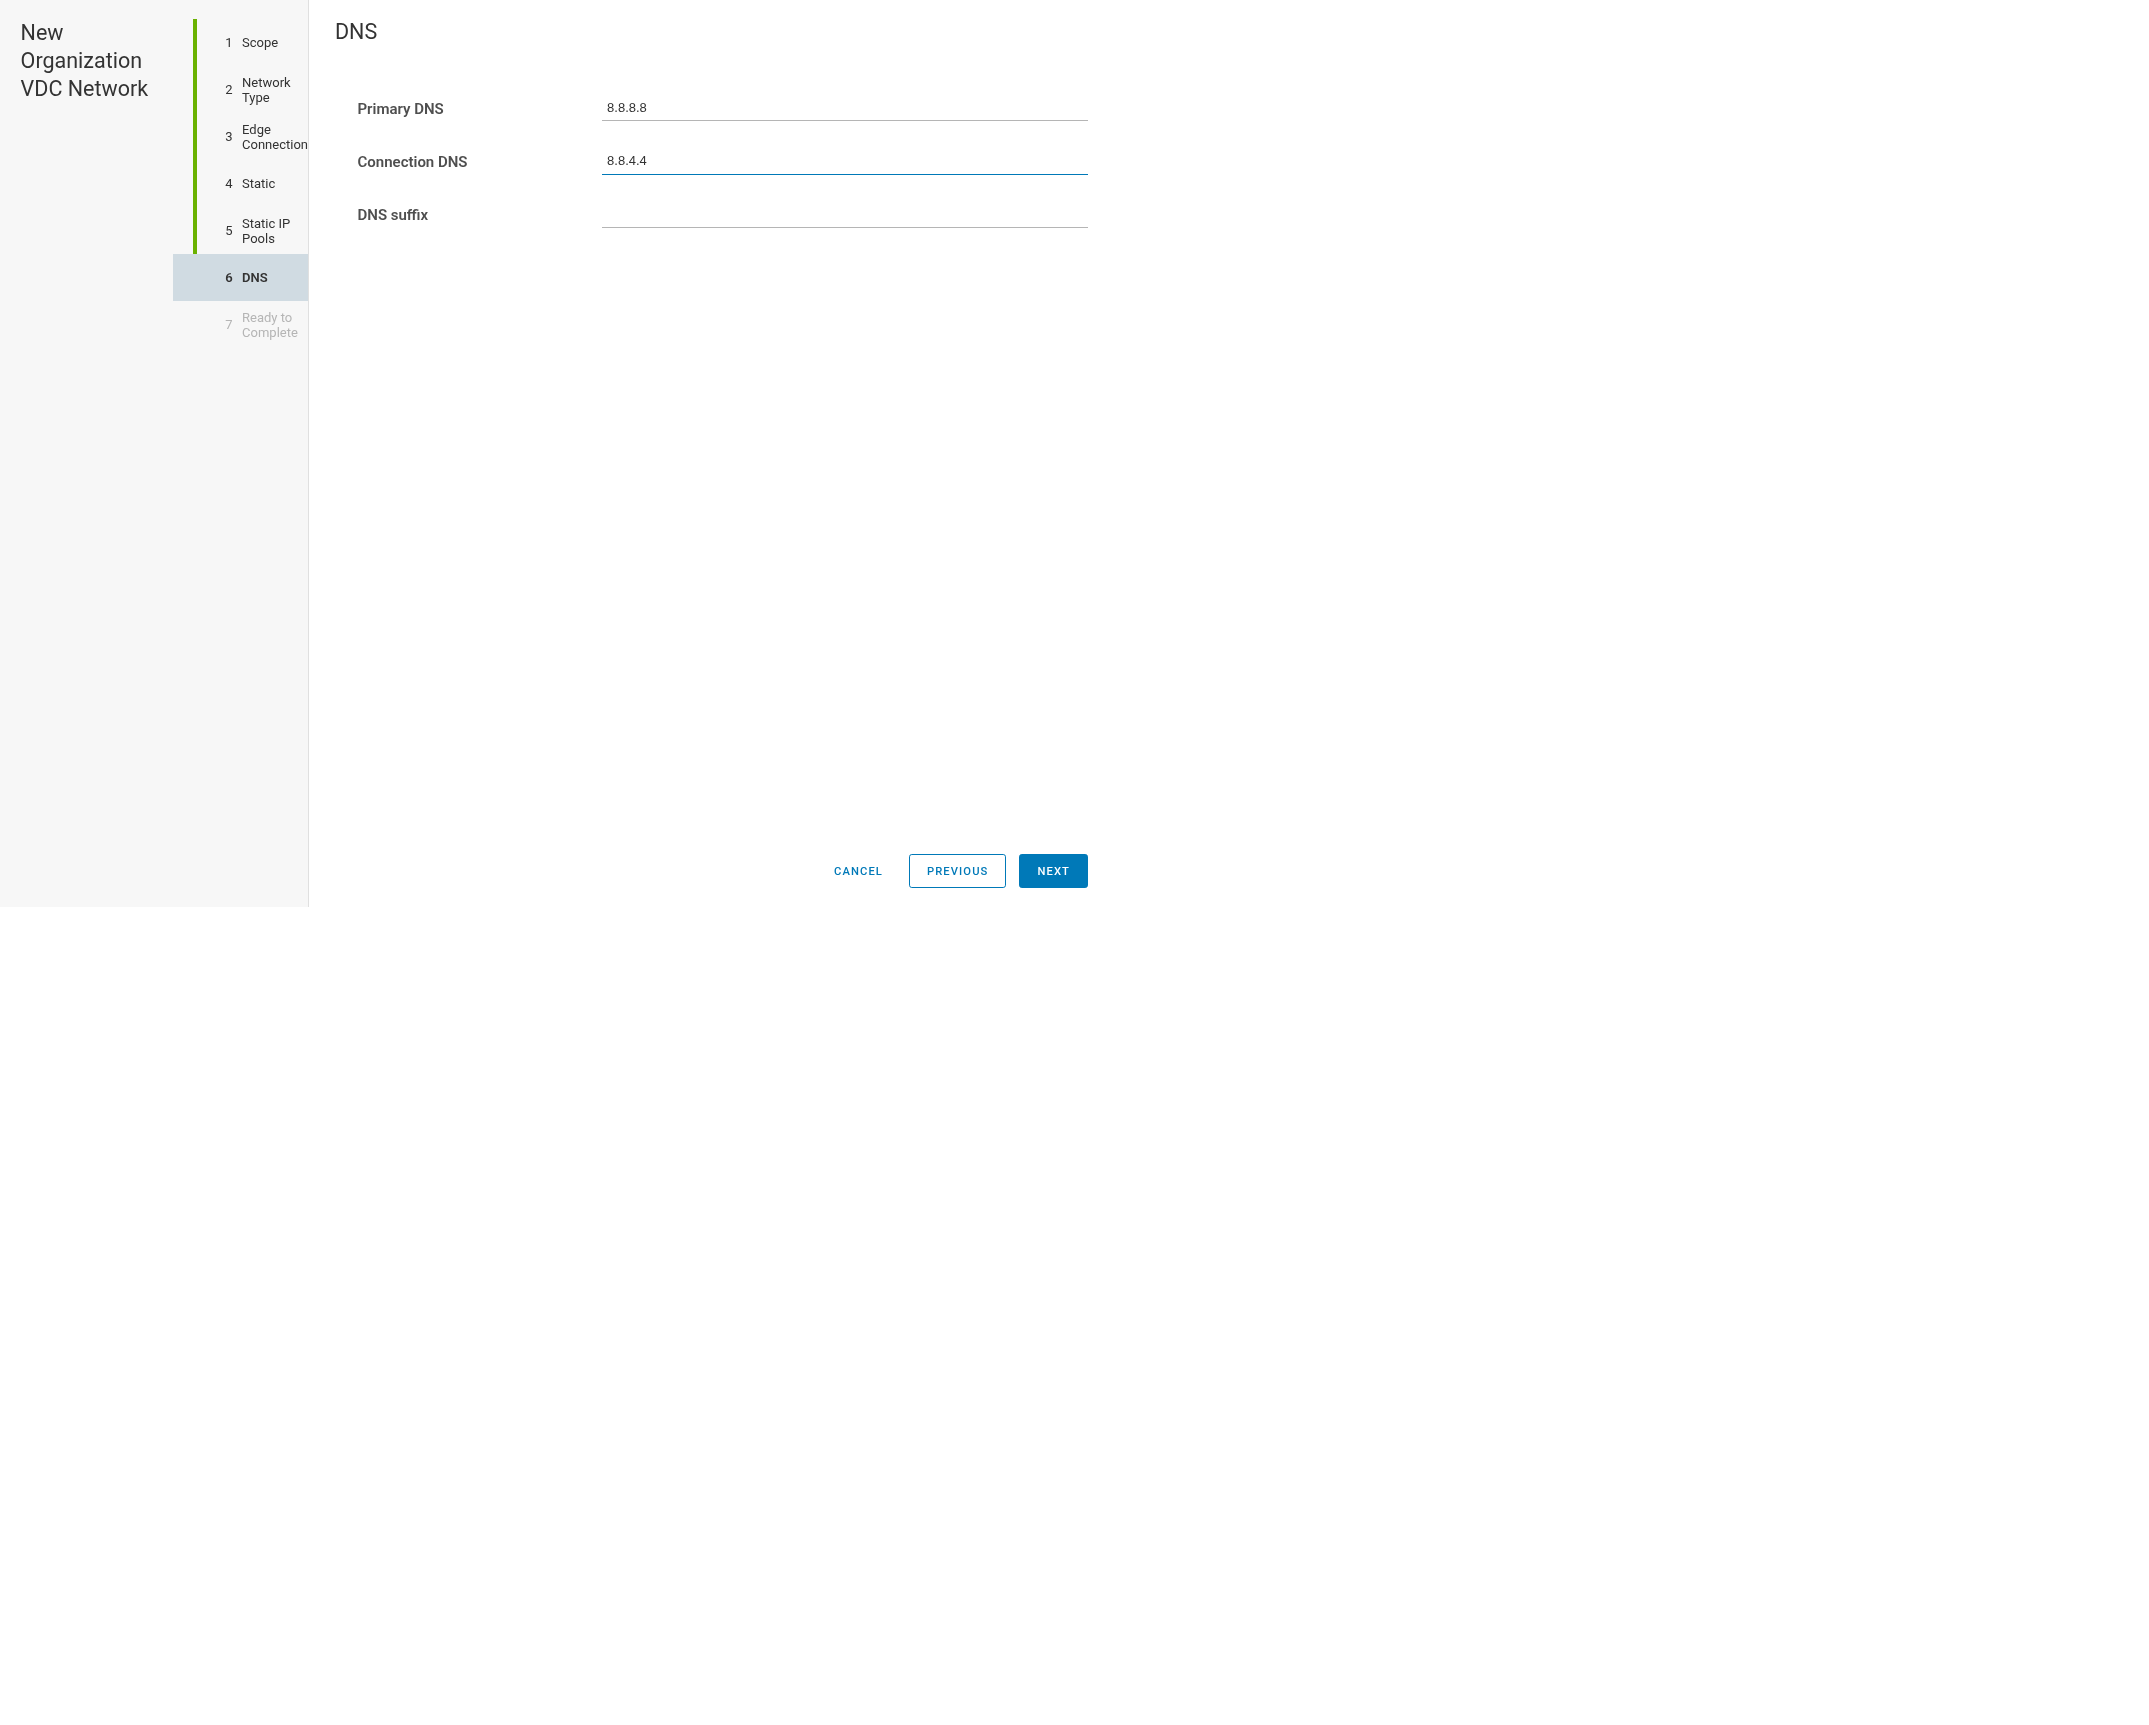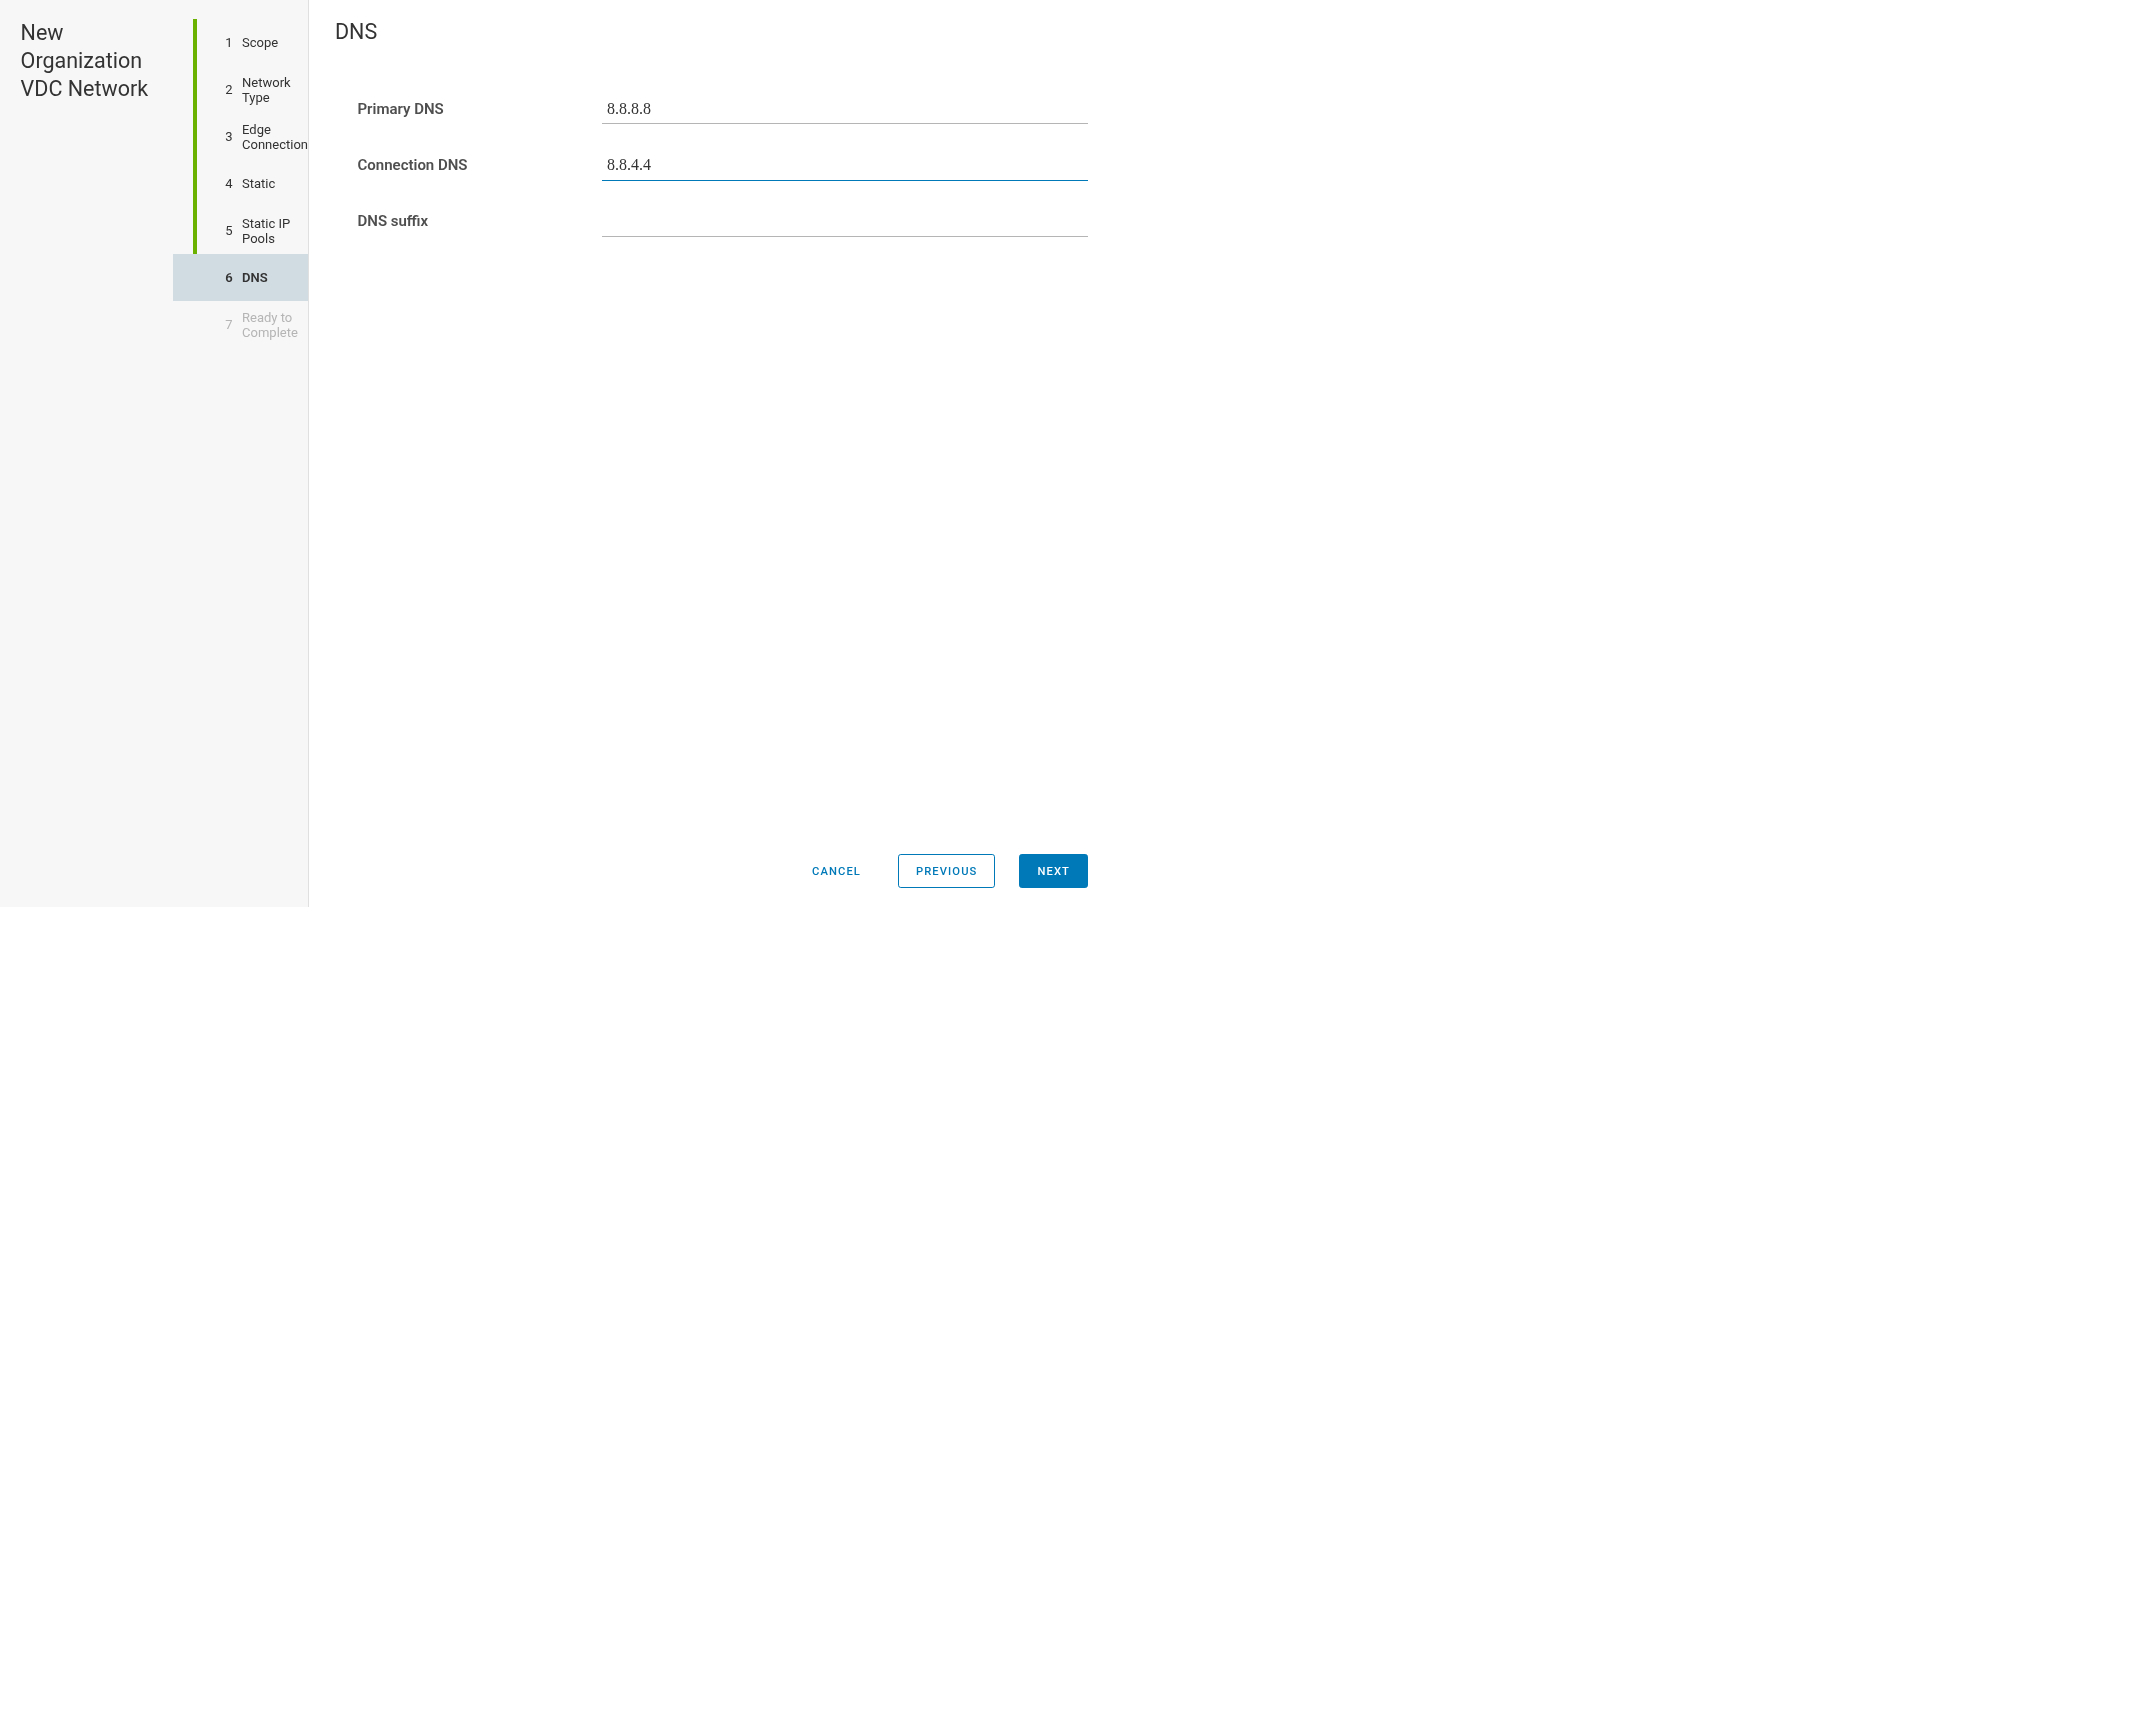--- a/index.html
+++ b/index.html
@@ -100,34 +100,34 @@
       font-weight: 600;
       color: #4f4f4f;
       font-size: 15px;
       padding-top: 3.7px;
     }
     .form-input {
       flex: 1;
       border: none;
       border-bottom: 0.9px solid #b5b5b5;
       padding: 3.7px 5.6px 5.6px 5.6px;
-      font-size: 16px;
+      font-size: 13px;
       color: #333333;
       outline: none;
       background: transparent;
-      font-family: Liberation Serif, serif;
+      font-family: Liberation Sans, sans-serif;
     }
     .form-input.focused {
       border-bottom: 1.9px solid #0079b8;
     }
     .footer-buttons {
       display: flex;
       justify-content: flex-end;
       align-items: center;
-      gap: 24px;
+      gap: 13px;
       padding-top: 13px;
     }
     .btn {
       font-size: 11.2px;
       font-weight: 500;
       letter-spacing: 1.1px;
       text-transform: uppercase;
       padding: 9.4px 17px;
       border-radius: 2.8px;
       cursor: pointer;

